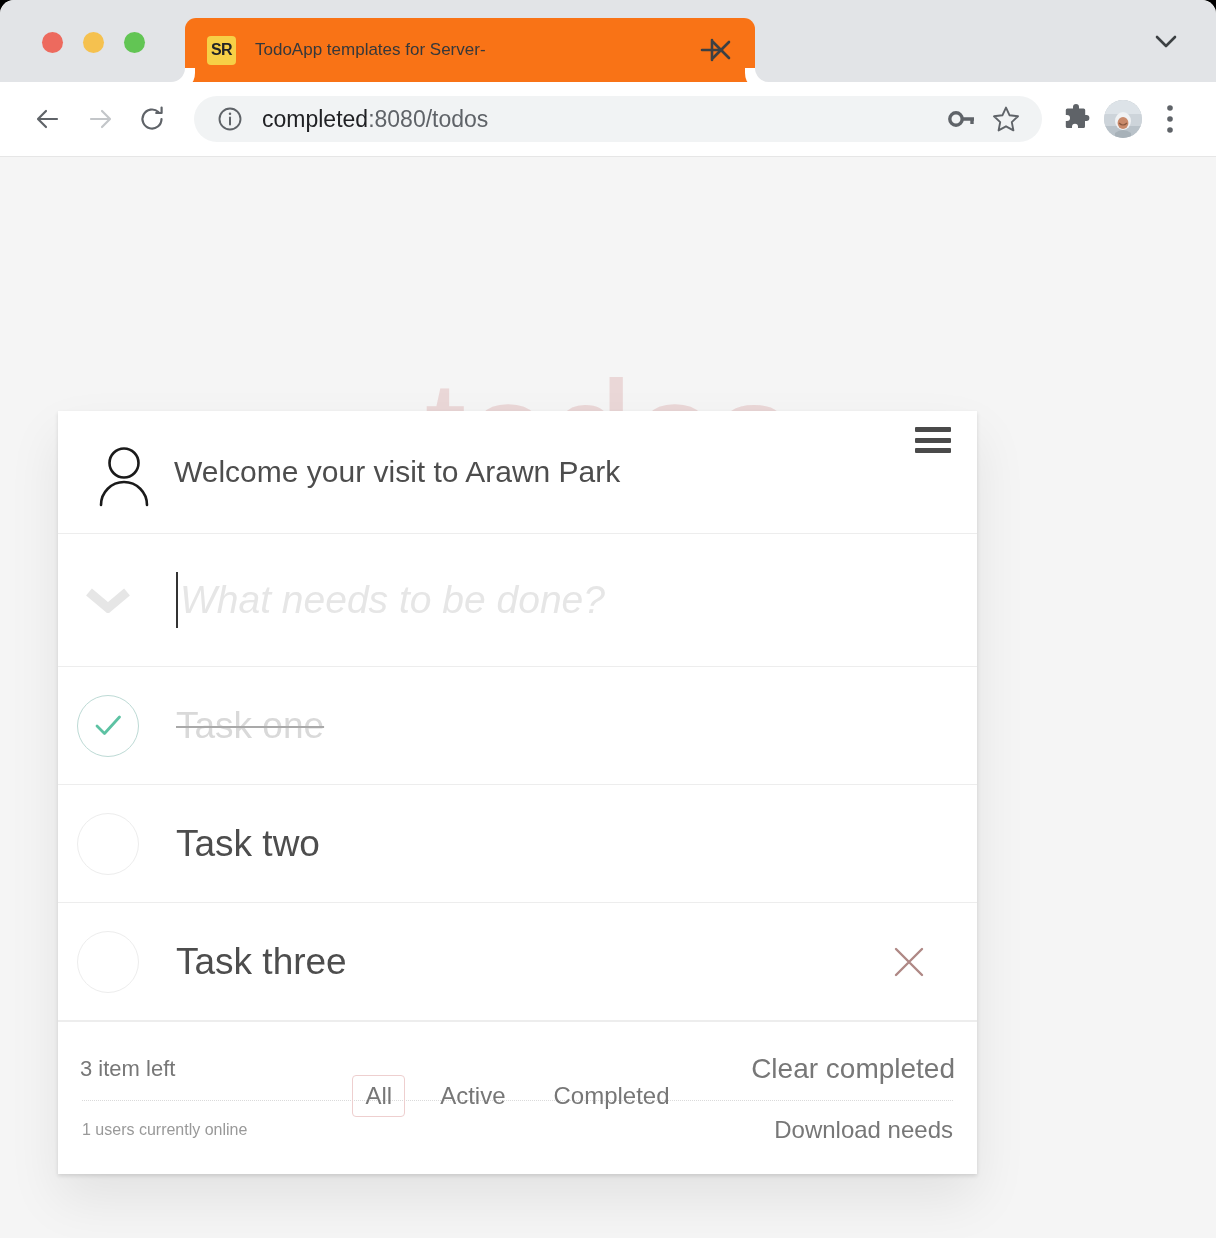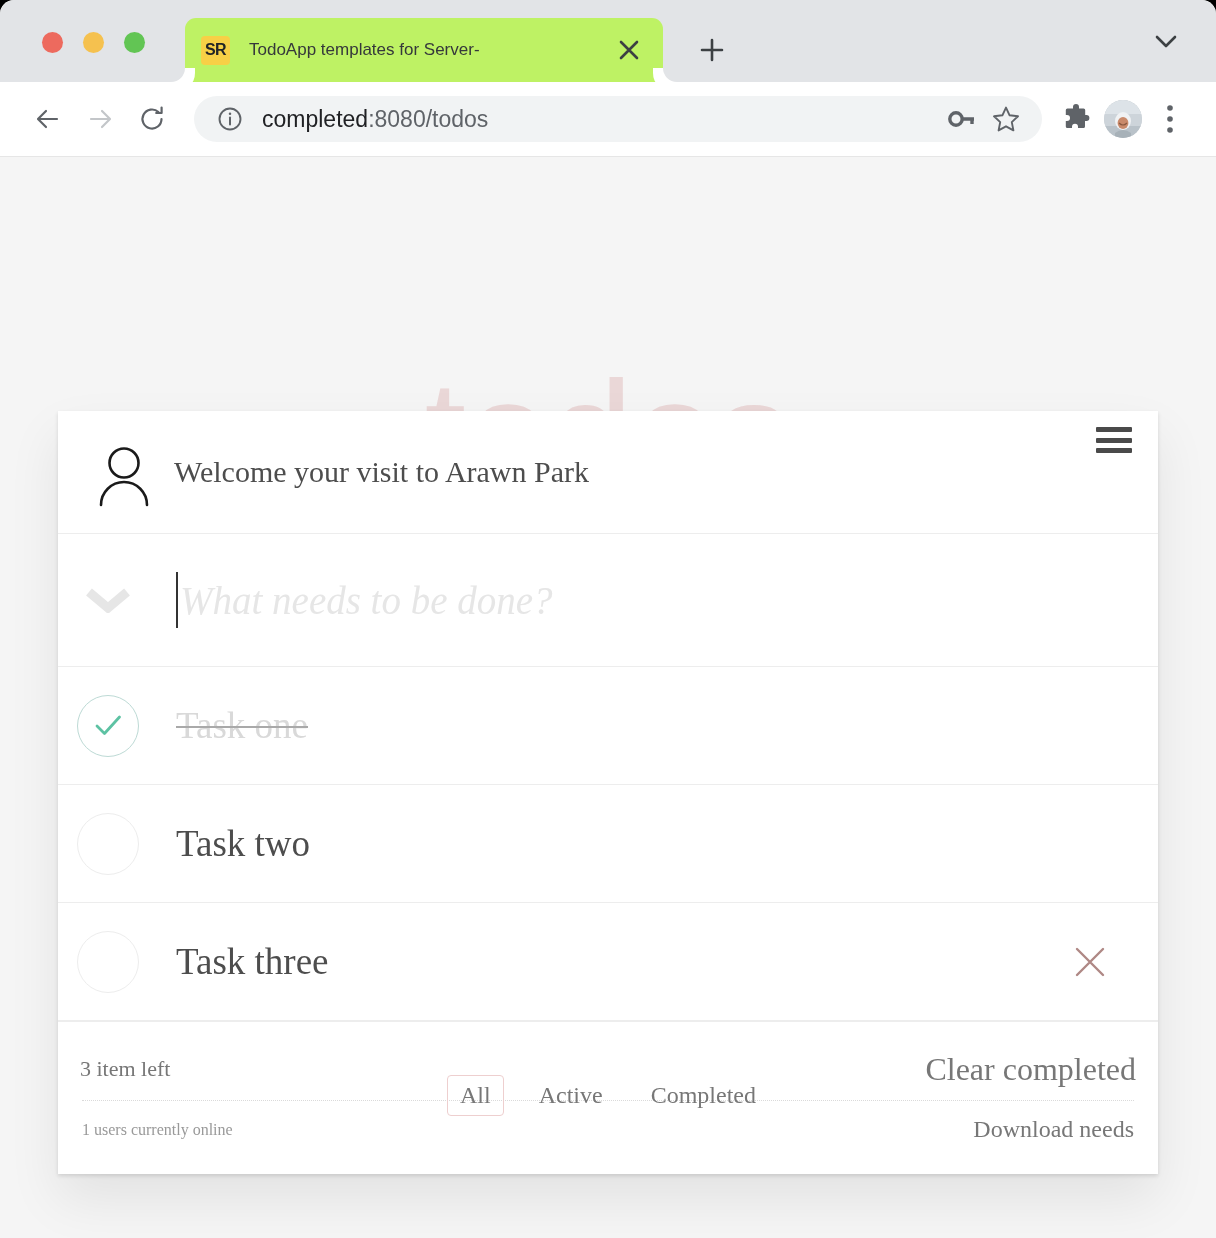--- a/index.html
+++ b/index.html
@@ -34,26 +34,26 @@
     position: absolute;
     left: 42px; top: 32px;
     display: flex;
     gap: 20px;
   }
   .light { width: 21px; height: 21px; border-radius: 50%; }
 
   .tab {
     position: absolute;
     left: 185px; top: 18px;
-    width: 478px; height: 64px;
-    background: #bef264;
+    width: 570px; height: 64px;
+    background: #f97316;
     border-radius: 11px 11px 0 0;
     display: flex;
     align-items: center;
-    padding: 0 18px 0 16px;
+    padding: 0 18px 0 22px;
   }
   .tab::before, .tab::after {
     content: "";
     position: absolute;
     bottom: 0;
     width: 14px; height: 14px;
     background: transparent;
   }
   .tab::before {
     left: -14px;
@@ -174,24 +174,23 @@
     font-weight: 100;
     color: #ead7d7;
     line-height: 1;
     font-family: "Liberation Sans", sans-serif;
   }
 
   .todoapp {
     position: absolute;
     left: 58px;
     top: 254px;
-    width: 1100px;
+    width: 919px;
     background: #ffffff;
     box-shadow: 0 2px 4px 0 rgba(0,0,0,0.12), 0 25px 50px 0 rgba(0,0,0,0.08);
-    font-family: Liberation Serif, serif;
   }
   
   .todoapp::before {
     content: "";
     position: absolute;
     left: 12px; right: 12px;
     bottom: -11px;
     height: 50px;
     background: #ffffff;
     box-shadow: 0 1px 1px rgba(0,0,0,0.18),
@@ -358,21 +357,21 @@
     padding: 6px 12px;
     border: 1px solid transparent;
     border-radius: 4px;
   }
   .filters a.selected {
     border-color: #eecfcf;
     color: #777777;
   }
   .clear-completed {
     margin-left: auto;
-    font-size: 32px;
+    font-size: 28px;
     font-weight: 300;
     color: #777777;
     text-decoration: none;
     white-space: nowrap;
   }
   .footer-row-2 {
     height: 58px;
     display: flex;
     align-items: center;
     border-top: 1px dotted #dadada;

